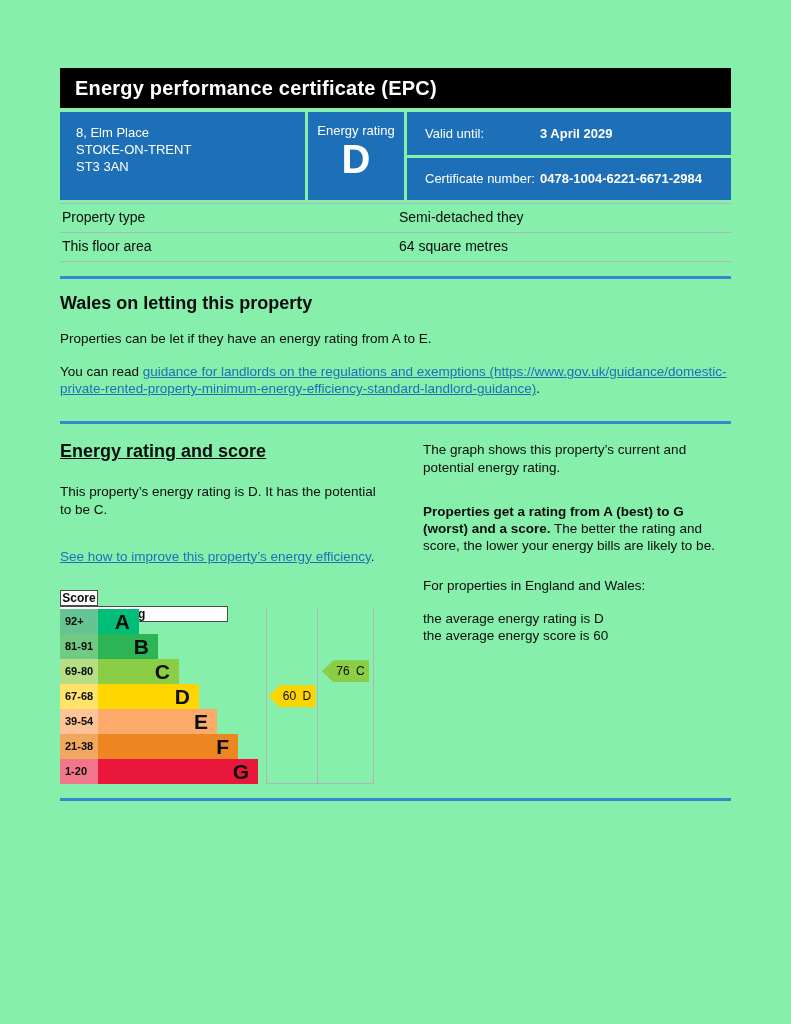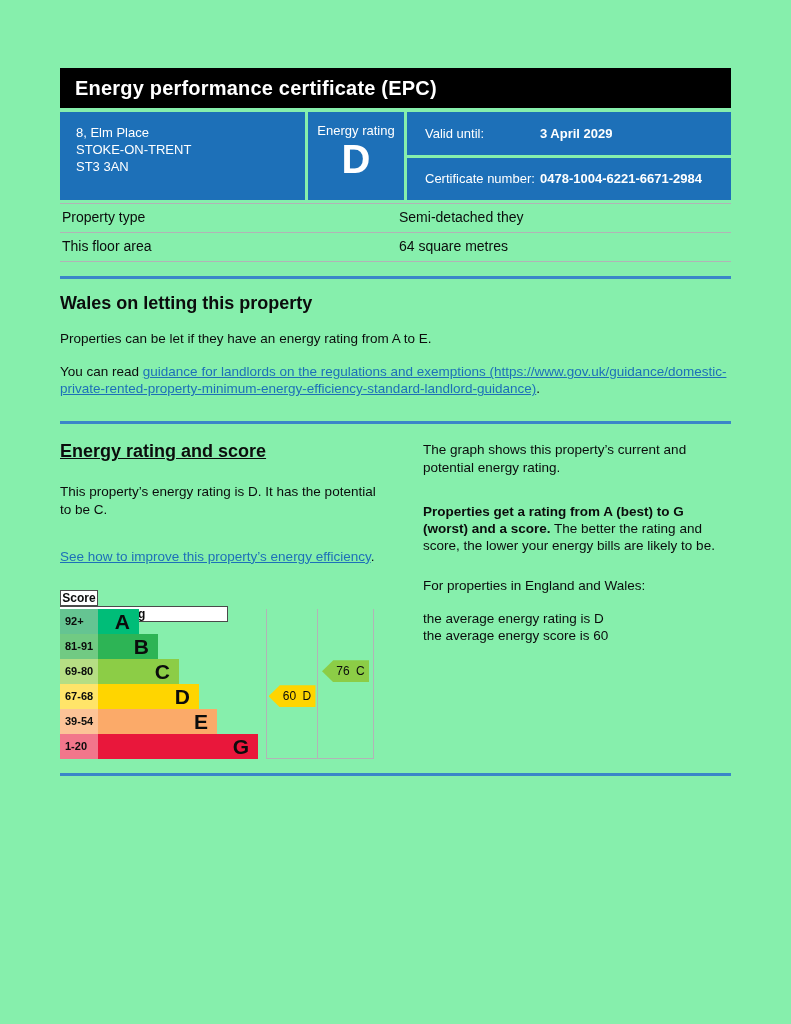--- a/index.html
+++ b/index.html
@@ -197,20 +197,30 @@
             <div class="b-score" style="background: rgb(252, 195, 151);">39-54</div>
             <div class="b-area">
                 <div class="b-bar" style="background: rgb(251, 170, 105); width: 119px;">
                   <span class="b-letter">E</span>
                 </div>
               </div>
             <div class="b-cur"></div>
             <div class="b-pot"></div>
           </div>
           <div class="band-row">
+            <div class="b-score" style="background: rgb(242, 167, 94);">21-38</div>
+            <div class="b-area">
+                <div class="b-bar" style="background: rgb(236, 133, 34); width: 140px;">
+                  <span class="b-letter">F</span>
+                </div>
+              </div>
+            <div class="b-cur"></div>
+            <div class="b-pot"></div>
+          </div>
+          <div class="band-row">
             <div class="b-score" style="background: rgb(242, 118, 139);">1-20</div>
             <div class="b-area">
                 <div class="b-bar" style="background: rgb(233, 23, 59); width: 160px;">
                   <span class="b-letter">G</span>
                 </div>
               </div>
             <div class="b-cur"></div>
             <div class="b-pot"></div>
           </div>
         </div>

